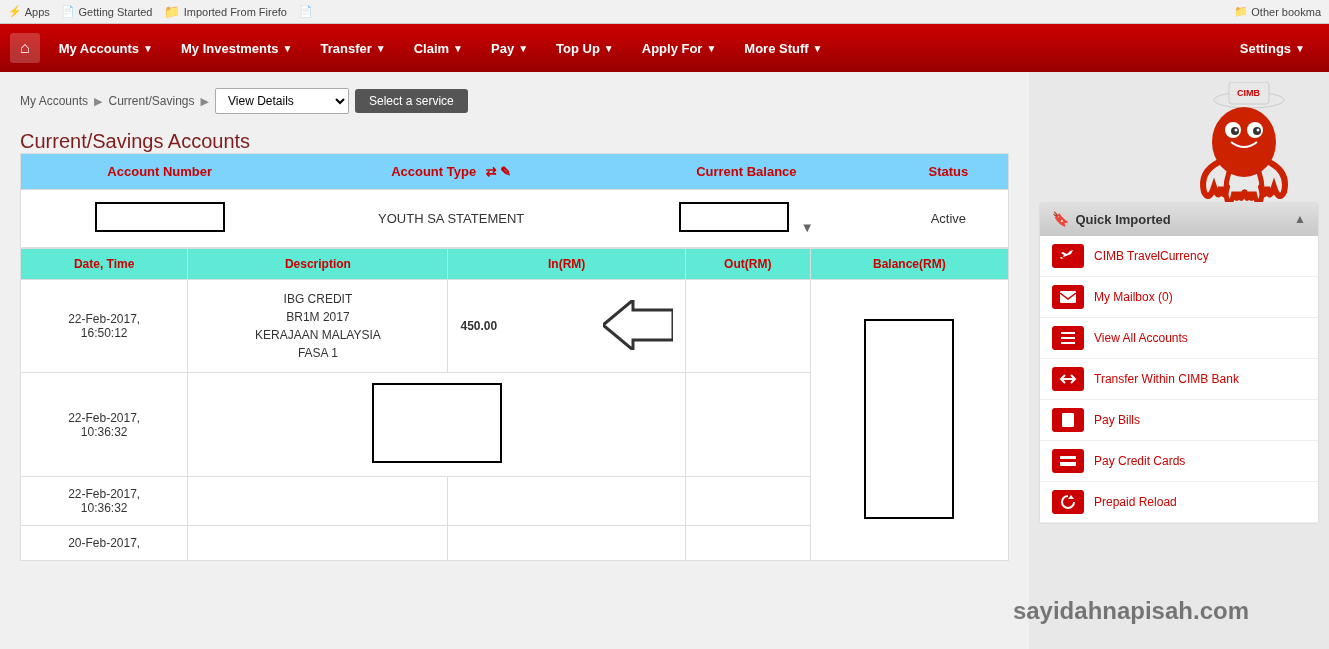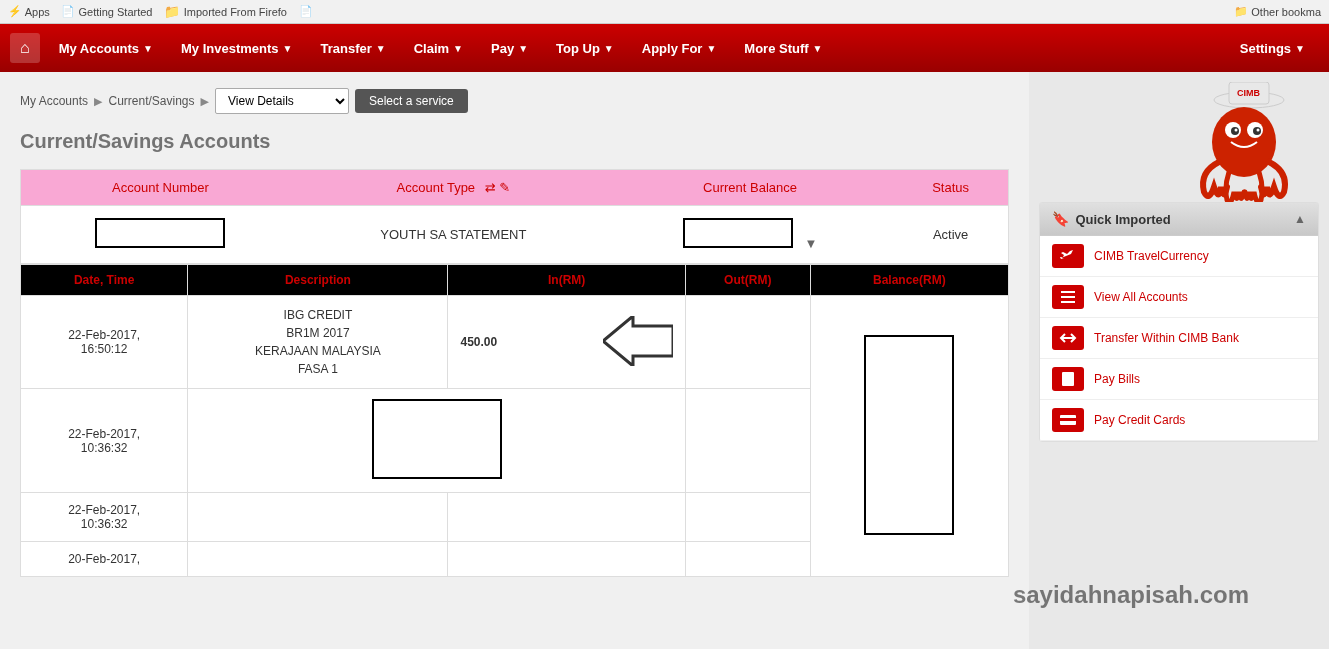--- a/index.html
+++ b/index.html
@@ -94,38 +94,37 @@
       border: none;
       padding: 5px 14px;
       cursor: pointer;
       font-size: 12px;
       border-radius: 3px;
     }
 
     
     .page-title {
       font-size: 20px;
-      font-weight: bold;
-      color: #737373;
-      margin-bottom: 16px;
+      font-weight: normal;
+      color: #7f1d1d;
     }
 
     
     .account-table {
       width: 100%;
       border-collapse: collapse;
       background: white;
       border: 1px solid #ddd;
       margin-bottom: 0;
     }
     .account-table th {
-      background: #f9a8d4;
+      background: #7dd3fc;
       padding: 10px 14px;
       text-align: center;
-      font-weight: normal;
+      font-weight: bold;
       color: #cc0000;
       border-bottom: 1px solid #ddd;
       font-size: 13px;
     }
     .account-table td {
       padding: 12px 14px;
       text-align: center;
       border-bottom: 1px solid #ddd;
       font-size: 13px;
     }
@@ -146,21 +145,21 @@
     .dropdown-arrow { color: #666; margin-left: 8px; cursor: pointer; }
 
     
     .trans-table {
       width: 100%;
       border-collapse: collapse;
       background: white;
       border: 1px solid #ccc;
     }
     .trans-table th {
-      background: #000000;
+      background: #5eead4;
       padding: 8px 12px;
       text-align: center;
       font-weight: bold;
       color: #cc0000;
       border: 1px solid #ddd;
       font-size: 12px;
     }
     .trans-table td {
       padding: 10px 12px;
       border: 1px solid #ddd;
@@ -250,21 +249,21 @@
     .qs-item-icon svg { width: 18px; height: 16px; }
     .qs-item-label {
       color: #cc0000;
       font-size: 12px;
       text-decoration: none;
     }
 
     
     .watermark {
       position: fixed;
-      bottom: 40px;
+      bottom: 24px;
       right: 80px;
       font-size: 24px;
       font-weight: bold;
       color: rgba(0,0,0,0.5);
       pointer-events: none;
       z-index: 999;
     }
 
     
     .octopus-svg { width: 140px; }
@@ -476,20 +475,29 @@
 
       <div class="qs-item">
         <div class="qs-item-icon">
           <svg viewBox="0 0 18 16" fill="white">
               <path d="M2 10l10-4 2-4-3 1-3 3-4-2-2 1 3 2-1 2-3 0 1 2 3-1z"></path>
             </svg>
         </div>
         <span class="qs-item-label">CIMB TravelCurrency</span>
       </div>
 
+      <div class="qs-item">
+        <div class="qs-item-icon">
+          <svg viewBox="0 0 18 16" fill="white">
+              <rect x="1" y="2" width="16" height="12" rx="1"></rect>
+              <path d="M1 4l8 6 8-6" stroke="#cc0000" stroke-width="1.5" fill="none"></path>
+            </svg>
+        </div>
+        <span class="qs-item-label">My Mailbox  (0)</span>
+      </div>
 
 
       <div class="qs-item">
         <div class="qs-item-icon">
           <svg viewBox="0 0 18 16" fill="white">
               <rect x="2" y="2" width="14" height="2"></rect>
               <rect x="2" y="7" width="14" height="2"></rect>
               <rect x="2" y="12" width="14" height="2"></rect>
             </svg>
         </div>
@@ -522,17 +530,26 @@
         <div class="qs-item-icon">
           <svg viewBox="0 0 18 16" fill="white">
               <rect x="1" y="3" width="16" height="10" rx="1"></rect>
               <rect x="1" y="6" width="16" height="3" fill="#cc0000"></rect>
               <rect x="3" y="10" width="4" height="1.5"></rect>
             </svg>
         </div>
         <span class="qs-item-label">Pay Credit Cards</span>
       </div>
 
+      <div class="qs-item">
+        <div class="qs-item-icon">
+          <svg viewBox="0 0 18 16" fill="white">
+              <path d="M9 2a6 6 0 1 0 6 6" stroke="white" stroke-width="2" fill="none"></path>
+              <polygon points="12,1 15,5 9,5" fill="white"></polygon>
+            </svg>
+        </div>
+        <span class="qs-item-label">Prepaid Reload</span>
+      </div>
     </div>
   </div>
 </div>
 
 <div class="watermark">sayidahnapisah.com</div>
 
 </body></html>

